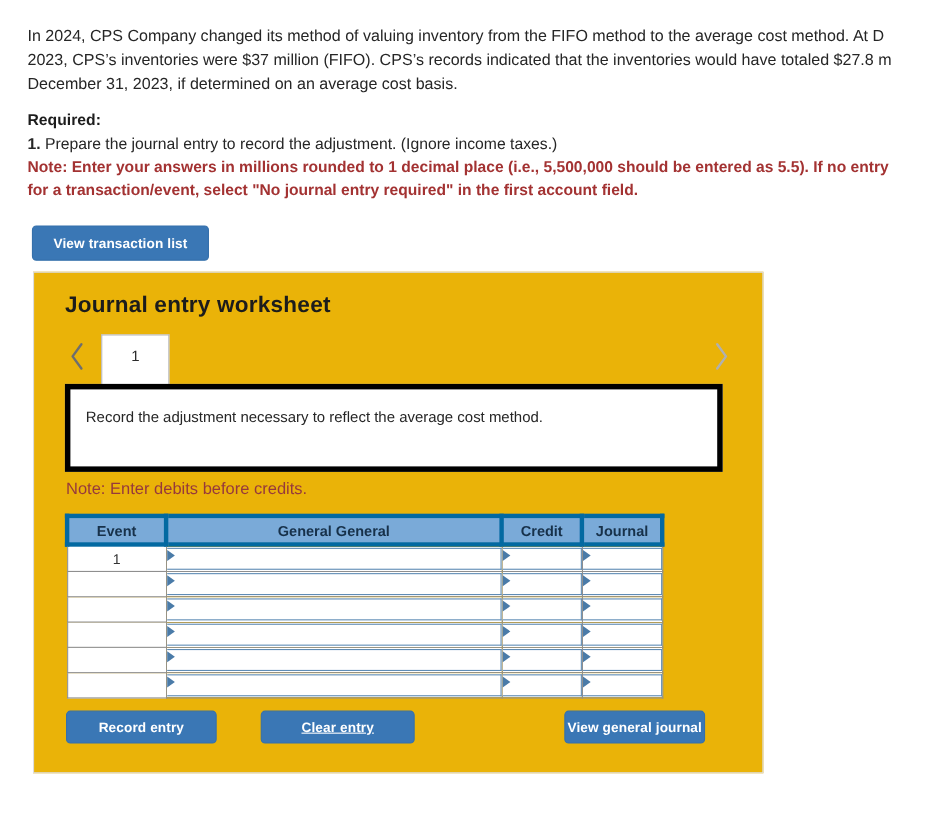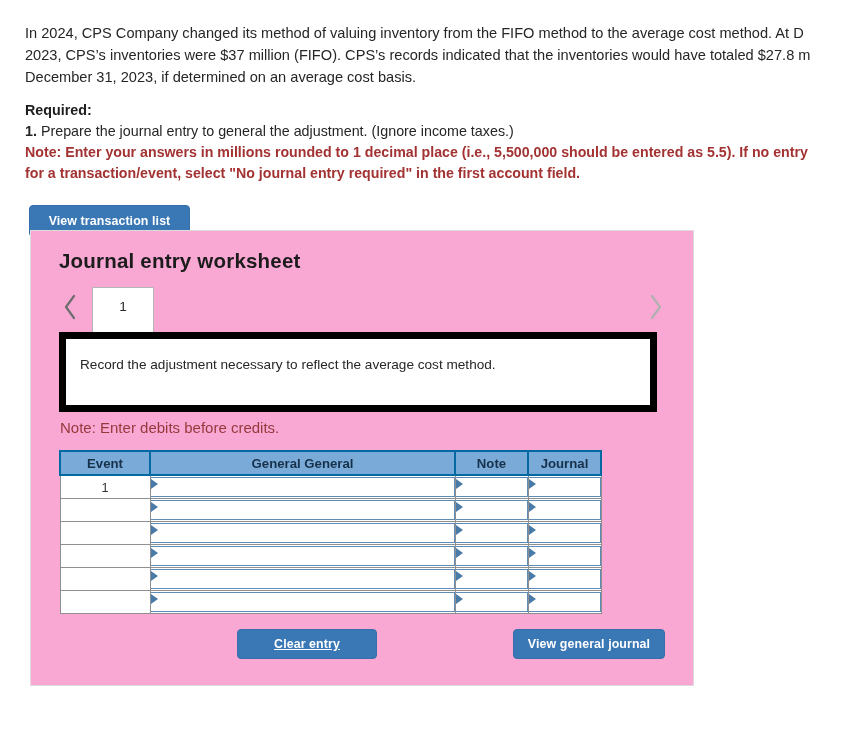--- a/index.html
+++ b/index.html
@@ -77,24 +77,24 @@
     top: 205px;
     width: 161px;
     height: 32px;
     line-height: 30px;
   }
 
   
   .panel {
     position: absolute;
     left: 30px;
-    top: 230px;
+    top: 247px;
     width: 664px;
     height: 456px;
-    background: #f9a8d4;
+    background: #eab308;
     border: 1px solid #dcdcdc;
     box-sizing: border-box;
   }
   .panel-title {
     position: absolute;
     left: 28px;
     top: 18px;
     font-size: 20.5px;
     font-weight: bold;
     color: #1c1c1c;
@@ -139,21 +139,21 @@
   }
 
   
   .desc-box {
     position: absolute;
     left: 28px;
     top: 101px;
     width: 598px;
     height: 80px;
     background: #ffffff;
-    border: 7px solid #000000;
+    border: 5px solid #000000;
     box-sizing: border-box;
     font-size: 13.6px;
     color: #262626;
     padding: 16px 0 0 14px;
     line-height: 19px;
   }
 
   .debits-note {
     position: absolute;
     left: 29px;
@@ -166,21 +166,21 @@
   .jtable {
     position: absolute;
     left: 28px;
     top: 219px;
     border-collapse: collapse;
     table-layout: fixed;
     font-size: 13px;
   }
   .jtable th {
     background: #7aaad8;
-    border: 2px solid #0369a1;
+    border: 4px solid #0369a1;
     color: #17314a;
     font-weight: bold;
     font-size: 13.2px;
     height: 22px;
     padding: 0;
     text-align: center;
   }
   .jtable td {
     border: 1px solid #9a9a9a;
     background: #ffffff;
@@ -240,37 +240,37 @@
     top: 398px;
     width: 140px;
     height: 30px;
     line-height: 28px;
     text-decoration: underline;
   }
   #view-general-journal {
     position: absolute;
     left: 482px;
     top: 398px;
-    width: 152px;
+    width: 128px;
     height: 30px;
     line-height: 28px;
   }
 </style>
 </head>
 <body>
 
 <div class="problem">
   <span class="pline">In 2024, CPS Company changed its method of valuing inventory from the FIFO method to the average cost method. At D</span>
   <span class="pline">2023, CPS’s inventories were $37 million (FIFO). CPS’s records indicated that the inventories would have totaled $27.8 m</span>
   <span class="pline">December 31, 2023, if determined on an average cost basis.</span>
 </div>
 
 <div class="required-block">
   <span class="required-title">Required:</span>
-  <span class="required-item"><b>1.</b><span> Prepare the journal entry to general the adjustment. (Ignore income taxes.)</span></span>
+  <span class="required-item"><b>1.</b><span> Prepare the journal entry to record the adjustment. (Ignore income taxes.)</span></span>
   <span class="note-red">Note: Enter your answers in millions rounded to 1 decimal place (i.e., 5,500,000 should be entered as 5.5). If no entry</span>
   <span class="note-red">for a transaction/event, select "No journal entry required" in the first account field.</span>
 </div>
 
 <div class="btn" id="view-transaction-list">View transaction list</div>
 
 <div class="panel">
 
   <div class="panel-title">Journal entry worksheet</div>
 
@@ -296,21 +296,21 @@
     <colgroup>
       <col class="col-event">
         <col class="col-gj">
         <col class="col-debit">
         <col class="col-credit">
     </colgroup>
     <thead>
       <tr>
         <th>Event</th>
         <th>General General</th>
-        <th>Note</th>
+        <th>Credit</th>
         <th>Journal</th>
       </tr>
     </thead>
     <tbody>
       <tr>
         <td class="event-cell">1</td>
         <td class="input-cell">
             <div class="cellbox"></div>
           </td>
         <td class="input-cell">
@@ -376,16 +376,17 @@
         <td class="input-cell">
             <div class="cellbox"></div>
           </td>
         <td class="input-cell">
             <div class="cellbox"></div>
           </td>
       </tr>
     </tbody>
   </table>
 
+  <div class="btn" id="record-entry">Record entry</div>
   <div class="btn" id="clear-entry">Clear entry</div>
   <div class="btn" id="view-general-journal">View general journal</div>
 
 </div>
 
 </body></html>

